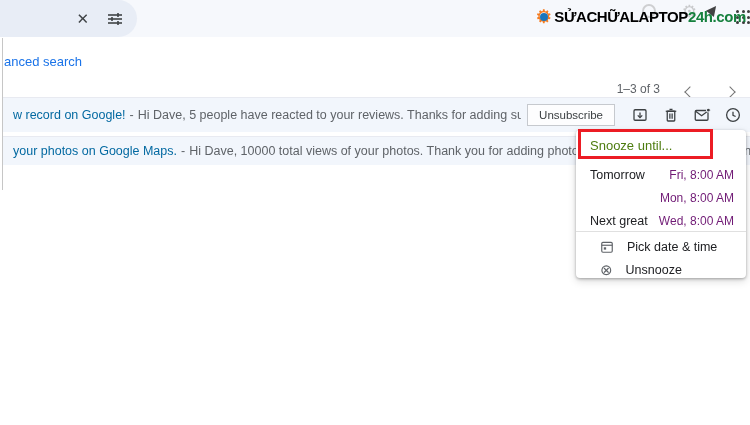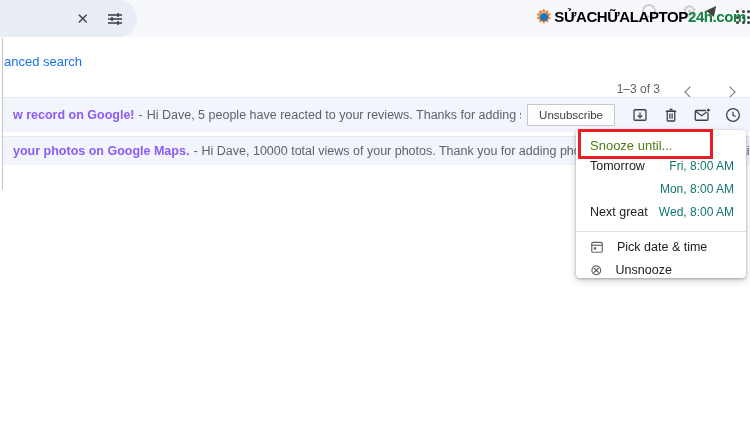--- a/index.html
+++ b/index.html
@@ -47,43 +47,43 @@
   .vline { position:absolute; left:2px; top:38px; width:1px; height:152px; background:#c6c6c6; }
 
   
   .mail-row { position:absolute; left:3px; right:0; background:#f2f6fc;
               display:flex; align-items:center; padding-left:10px; font-size:12.5px;
               white-space:nowrap; overflow:hidden; border-top:1px solid #e8eaf1; }
   .row1 { top:97px;  height:37px; border-bottom:2px solid #fff; }
   .row2 { top:136px; height:31px; border-bottom:2px solid #fff; }
   .row3 { top:169px; height:22px; }
   .mail-text { flex:1; min-width:0; overflow:hidden; white-space:nowrap; }
-  .subj { color:#8b5cf6;font-weight:bold; }
+  .subj { color:#0369a1; }
   .sep  { color:#5f6368; padding:0 4px; }
   .prev { color:#5f6368; }
   .unsub-btn { flex:none; margin-left:6px; height:22px; padding:0 11px; background:#fdfdfe;
                border:1px solid #c6c9ce; border-radius:0; font-size:11.5px; color:#3c4043;
                display:flex; align-items:center; cursor:pointer; }
   .row-icons { flex:none; display:flex; align-items:center; gap:13px; padding:0 8px 0 16px; }
   .act-ic { width:18px; height:18px; display:block; cursor:pointer; }
   .act-ic svg { display:block; }
 
   
   .menu { position:absolute; left:576px; top:130px; width:170px; height:148px; background:#fff;
           border-radius:4px; box-shadow:0 1px 3px rgba(0,0,0,.3), 0 3px 8px rgba(0,0,0,.15);
           z-index:5; padding-top:1px; }
   .menu-header { position:relative; height:28px; display:flex; align-items:center;
                  padding:0 14px; font-size:13px; color:#4d7c0f; }
   .red-box { position:absolute; left:2px; top:-2px; width:135px; height:30px;
              border:3px solid #ec1c24; z-index:7; pointer-events:none; }
-  .menu-item { height:23px; display:flex; align-items:flex-start; padding:0 12px 0 14px; cursor:pointer; }
+  .menu-item { height:23px; display:flex; align-items:flex-end; padding:0 12px 0 14px; cursor:pointer; }
   .mi-label { font-size:12.5px; color:#202124; }
-  .mi-value { margin-left:auto; font-size:12px; color:#0f766e; }
+  .mi-value { margin-left:auto; font-size:12px; color:#701a75; }
   .menu-divider { border-top:1px solid #e0e0e0; margin:3px 0; }
-  .menu-action { height:23px; display:flex; align-items:center; gap:13px; padding:0 14px; cursor:pointer; }
+  .menu-action { height:23px; display:flex; align-items:center; gap:13px; padding:0 24px; cursor:pointer; }
   .cal-ic svg { display:block; }
   .unsnooze-ic { font-size:15px; color:#5f6368; line-height:1; }
 </style>
 </head>
 <body>
 
 <div id="screen">
 
   <div class="topbar">
     <div class="search-pill">

